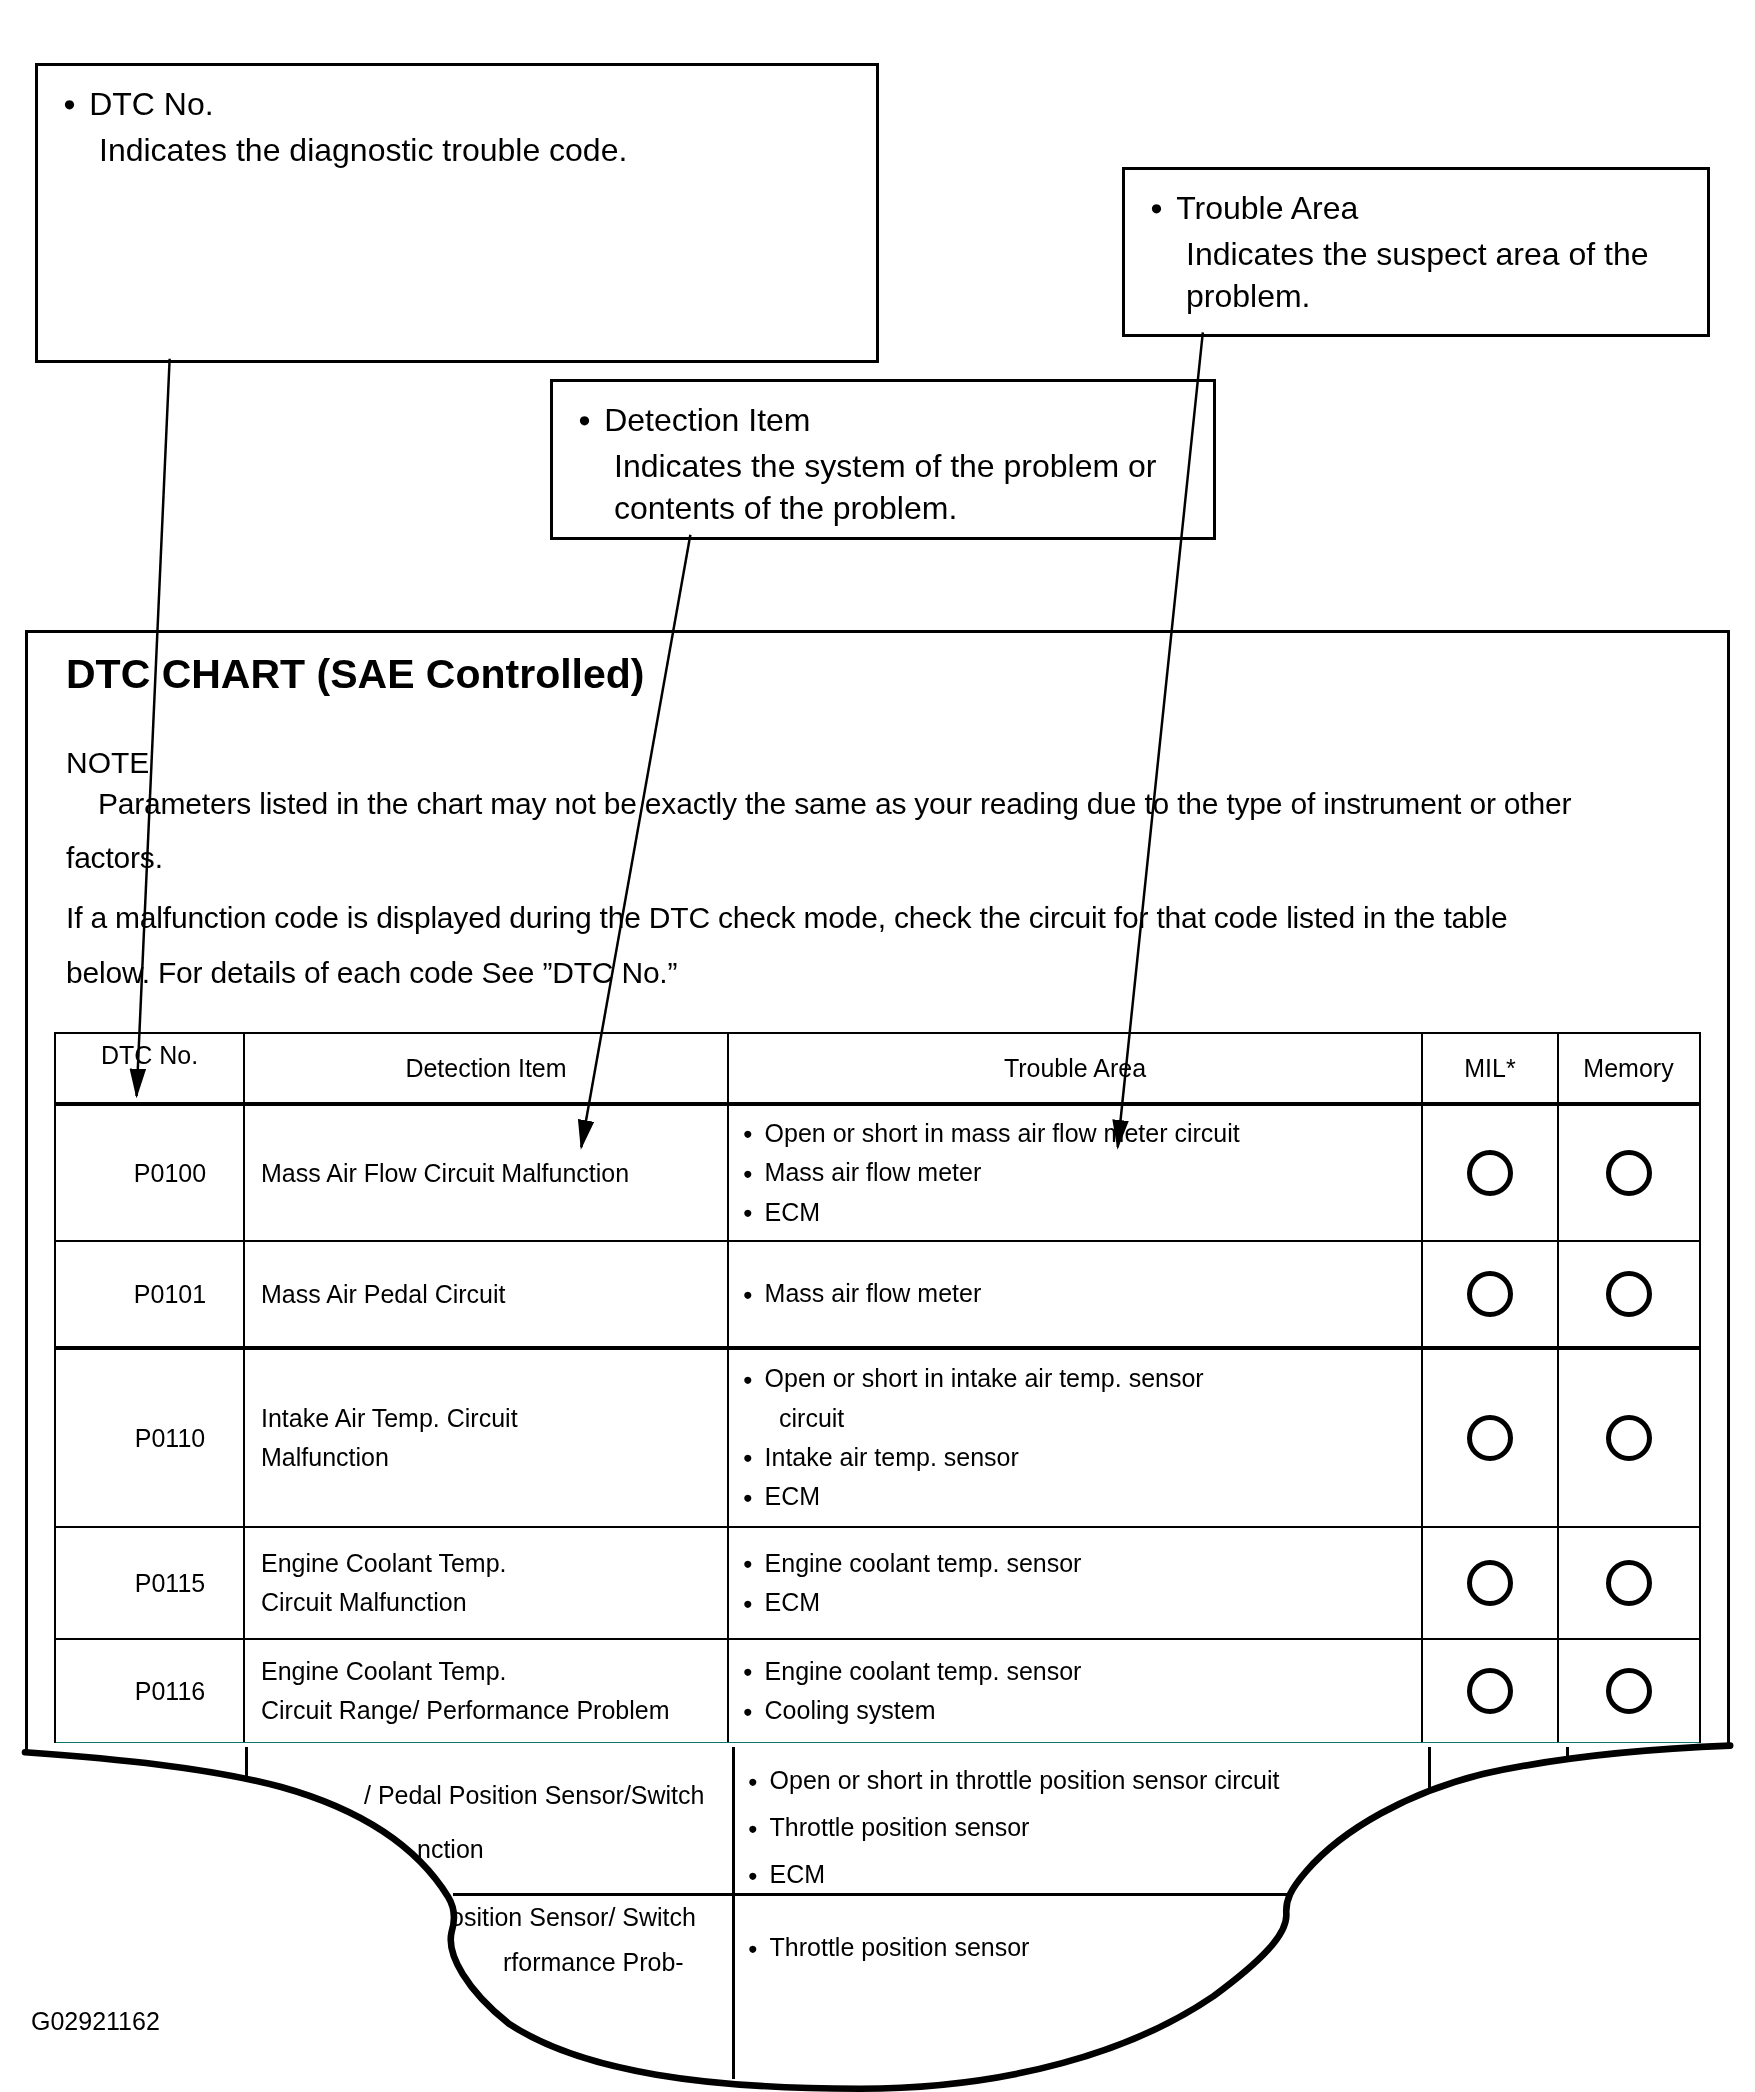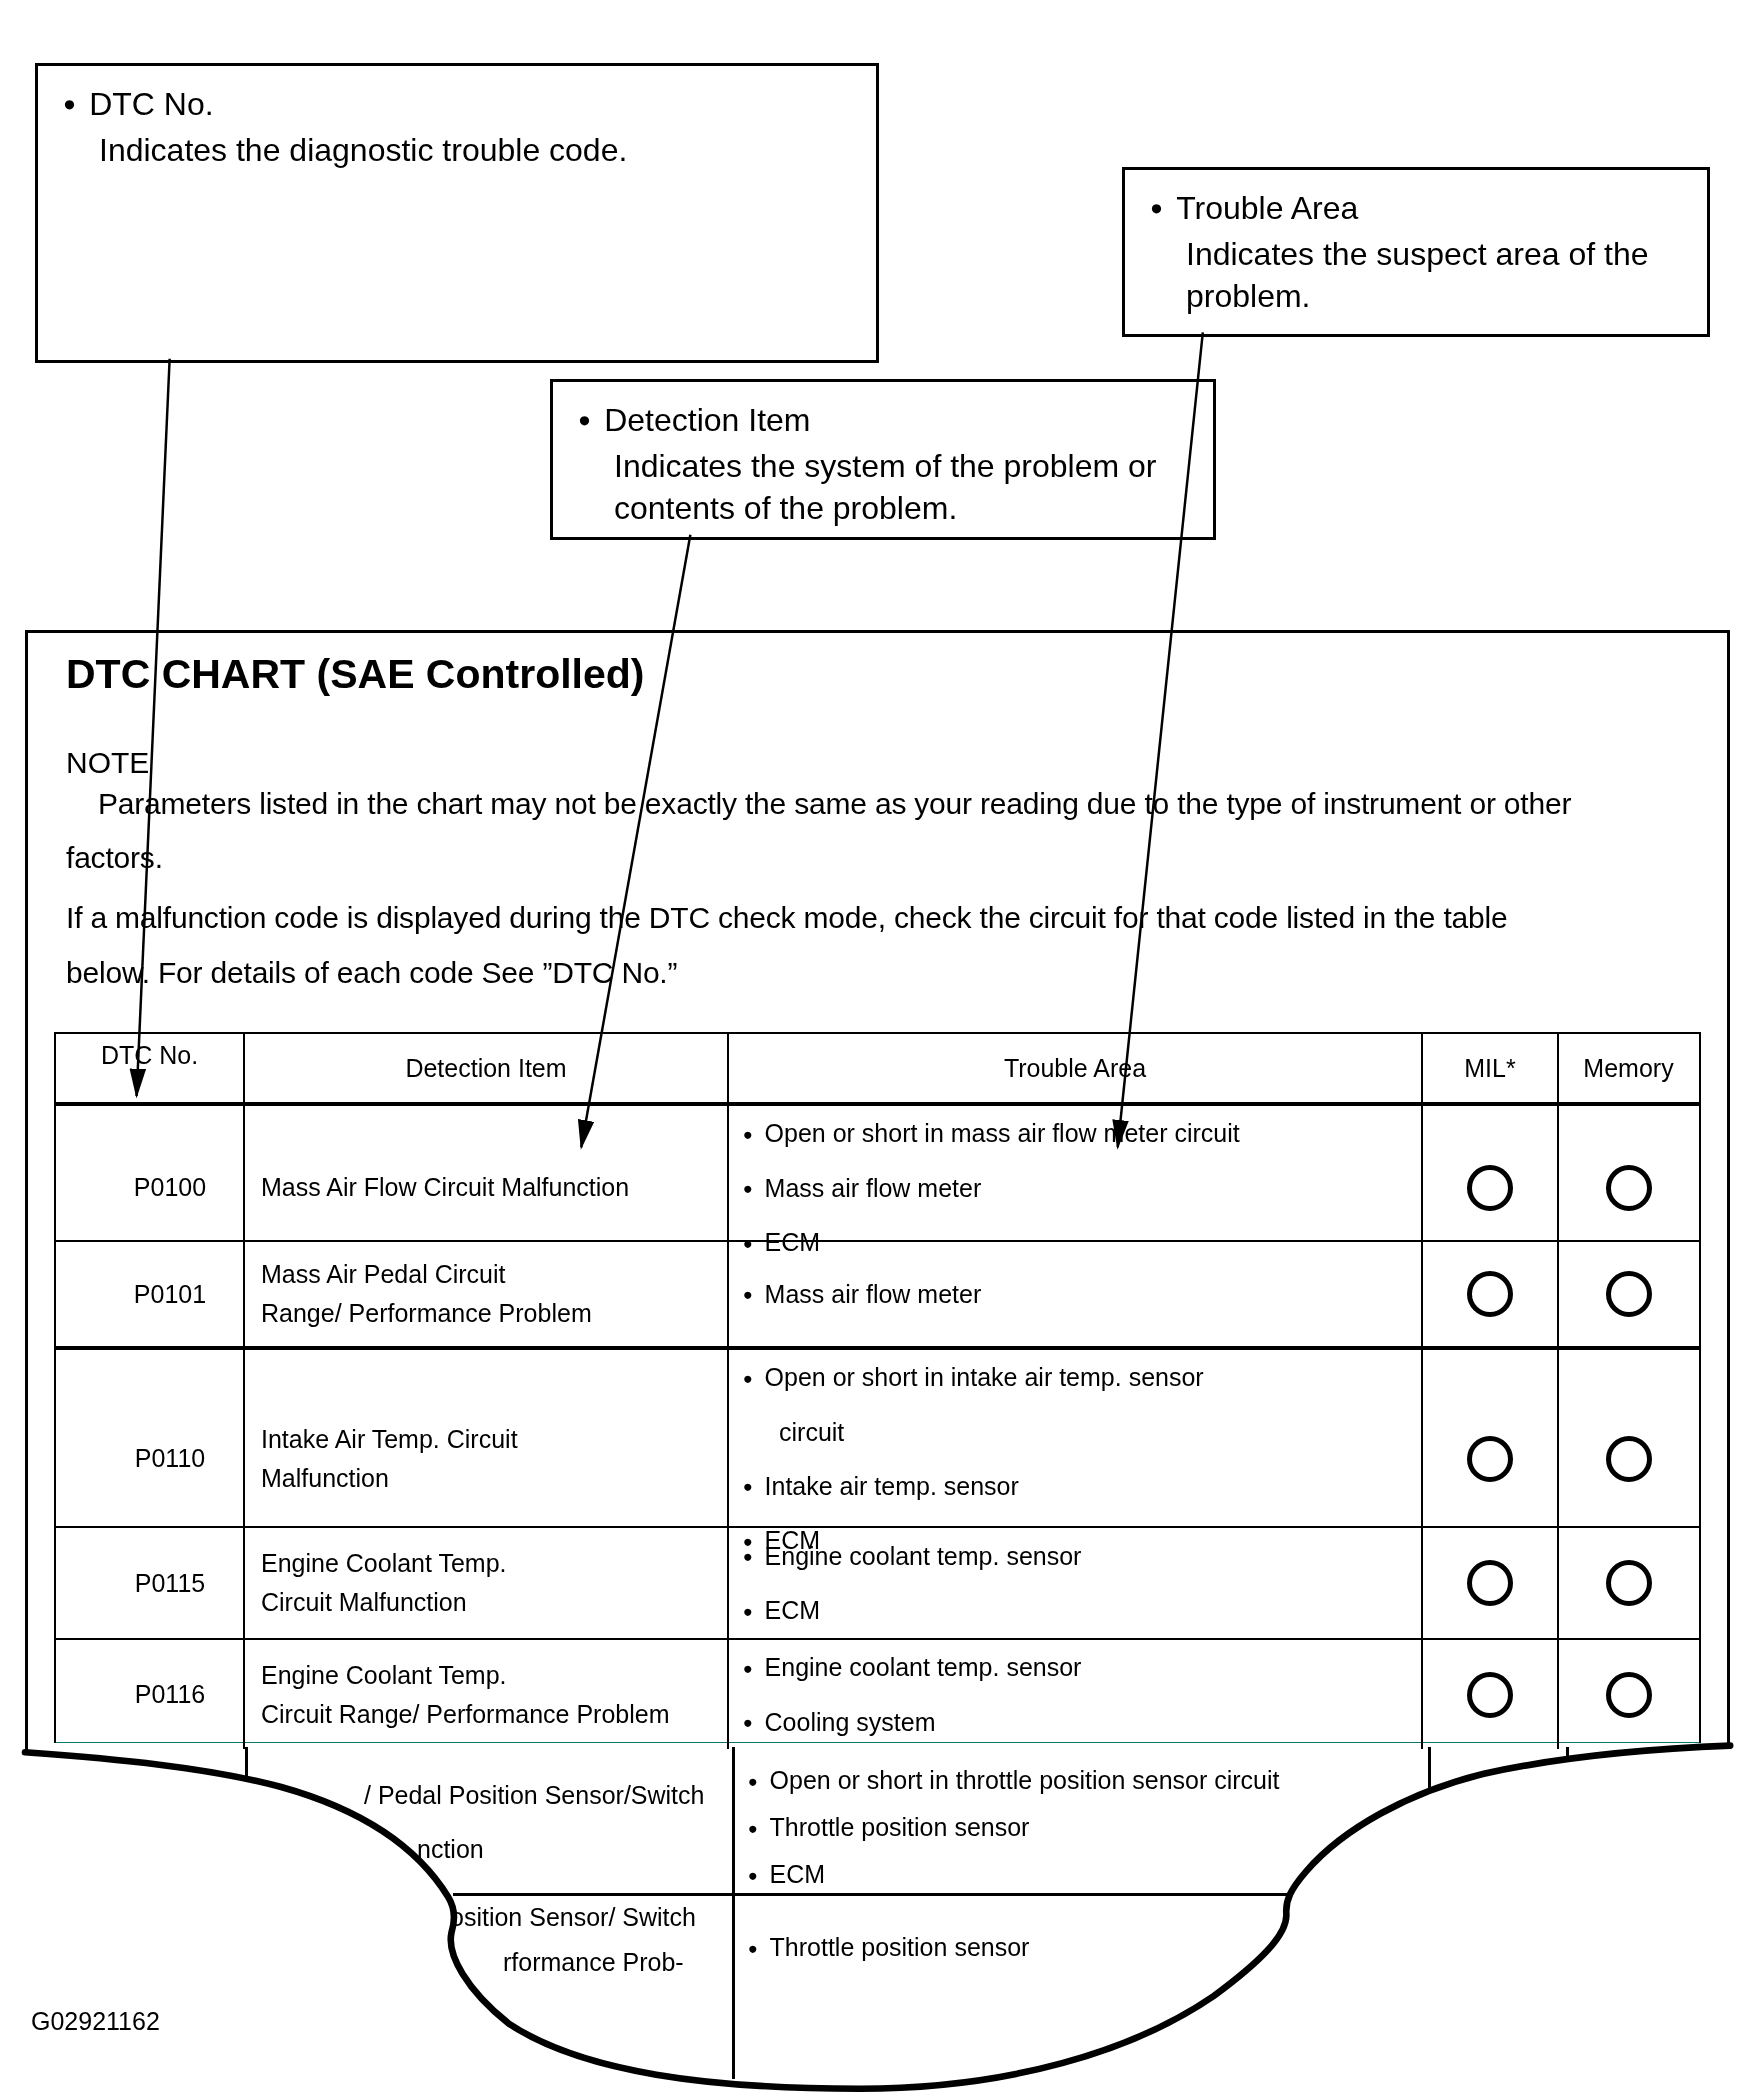--- a/index.html
+++ b/index.html
@@ -40,21 +40,21 @@
   #thead-row{height:72px;border-bottom:4.1px solid #000;}
   .th{align-items:center;justify-content:center;text-align:center;}
   .th-first{justify-content:flex-start;padding-top:6.6px;}
   .r0{height:136px;border-bottom:2.5px solid #000;}
   .r1{height:108px;border-bottom:4.1px solid #000;}
   .r2{height:178px;border-bottom:2.5px solid #000;}
   .r3{height:112px;border-bottom:2.5px solid #000;}
   .r4{height:103px;border-bottom:1px solid #0f766e;}
   .code-cell{align-items:center;padding-left:41px;}
   .det-cell{padding-left:16px;line-height:39px;}
-  .trb-cell{padding-left:14px;line-height:54px;}
+  .trb-cell{padding-left:14px;line-height:39px;}
   .blt{display:inline-block;font-size:16.5px;vertical-align:2.5px;margin-right:11.6px;}
   .cont-line{padding-left:36px;}
   .ring{width:46px;height:46px;border:5px solid #000;border-radius:50%;box-sizing:border-box;margin:0 auto;}
 
   
   .stub{position:absolute;width:2.5px;background:#000;z-index:1;}
   #stub-c1{left:245px;top:1747px;height:35px;}
   #stub-c2{left:732px;top:1747px;height:332px;}
   #stub-c3{left:1428px;top:1747px;height:43px;}
   #stub-c4{left:1566px;top:1747px;height:21.5px;}
@@ -150,21 +150,20 @@
             <div class="ring"></div>
           </div>
           <div class="tcell">
             <div class="ring"></div>
           </div>
         </div>
         <div class="trow r1">
           <div class="tcell code-cell">P0101</div>
           <div class="tcell det-cell">
             <div>Mass Air Pedal Circuit</div>
-            <div>Range/ Performance Problem</div>
           </div>
           <div class="tcell trb-cell">
             <div><span class="blt">●</span>Mass air flow meter</div>
           </div>
           <div class="tcell">
             <div class="ring"></div>
           </div>
           <div class="tcell">
             <div class="ring"></div>
           </div>

